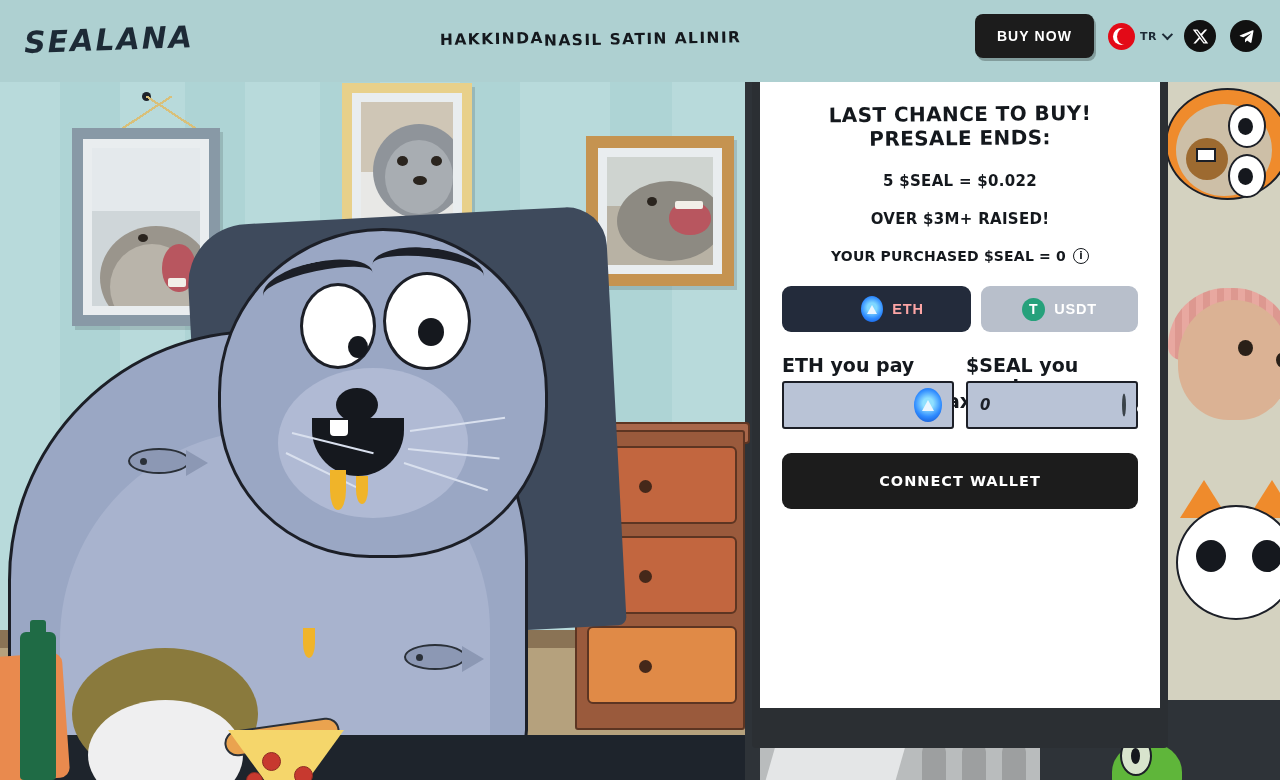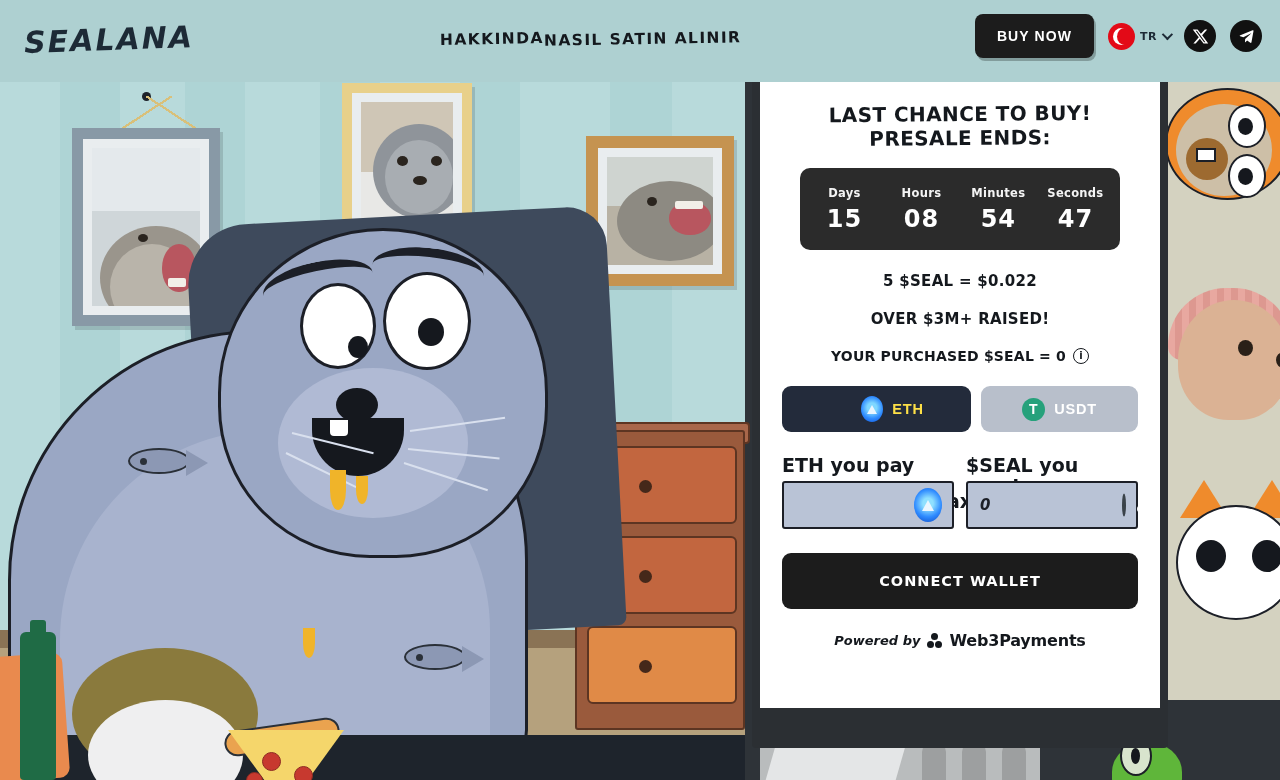--- a/index.html
+++ b/index.html
@@ -247,21 +247,21 @@
     justify-content:center; cursor:pointer; line-height:1;
   }
 
   .pay-tabs { margin-top:22px; width:356px; display:flex; gap:10px; }
   .pay-tab {
     flex:1; height:46px; border-radius:9px; display:flex; align-items:center;
     justify-content:center; gap:9px; cursor:pointer;
     font-size:14.5px; font-weight:bold; letter-spacing:.8px;
     border:none;
   }
-  .pay-tab.active { background:#232b3b; color:#fde047;padding-left:32px; }
+  .pay-tab.active { background:#232b3b; color:#fca5a5;padding-left:32px; }
   .pay-tab.idle { background:#b8bfcb; color:#fff; }
   .eth-ico {
     width:22px; height:26px; border-radius:50%;
     background:radial-gradient(circle at 50% 45%,#7fd7ff 0 26%,#2f8bff 60%,#0a4fd6 100%);
     display:flex; align-items:center; justify-content:center;
   }
   .eth-ico::after {
     content:""; width:0; height:0;
     border-left:5px solid transparent; border-right:5px solid transparent;
     border-bottom:9px solid #eaf6ff;
@@ -503,38 +503,20 @@
         </svg>
     </a>
   </div>
 </header>
 
 <div class="card-shadow"></div>
 <section class="card">
 
   <h1 class="card-title">LAST CHANCE TO BUY! PRESALE ENDS:</h1>
 
-  <div class="countdown">
-    <div class="cd-unit">
-      <div class="cd-label">Days</div>
-      <div class="cd-val">15</div>
-    </div>
-    <div class="cd-unit">
-      <div class="cd-label">Hours</div>
-      <div class="cd-val">08</div>
-    </div>
-    <div class="cd-unit">
-      <div class="cd-label">Minutes</div>
-      <div class="cd-val">54</div>
-    </div>
-    <div class="cd-unit">
-      <div class="cd-label">Seconds</div>
-      <div class="cd-val">47</div>
-    </div>
-  </div>
 
   <div class="rate">5 $SEAL = $0.022</div>
   <div class="raised">OVER $3M+ RAISED!</div>
 
   <div class="purchased">
     <span>YOUR PURCHASED $SEAL = 0</span>
     <span class="info-i">i</span>
   </div>
 
   <div class="pay-tabs">
@@ -564,22 +546,13 @@
     <div class="field">
       <input type="text" readonly="" value="0" style="">
       <span class="field-ico"><span class="seal-ico"></span></span>
     </div>
   </div>
 
   <div class="actions">
     <button class="btn-connect">CONNECT WALLET</button>
   </div>
 
-  <div class="powered">
-    <span class="pw-lbl">Powered by</span>
-    <span class="w3-logo">
-      <span class="w3-dot" style="left:4px;top:0;"></span>
-      <span class="w3-dot" style="left:0;top:8px;"></span>
-      <span class="w3-dot" style="left:8px;top:8px;"></span>
-    </span>
-    <span class="pw-name">Web3Payments</span>
-  </div>
 </section>
 
 </body></html>

